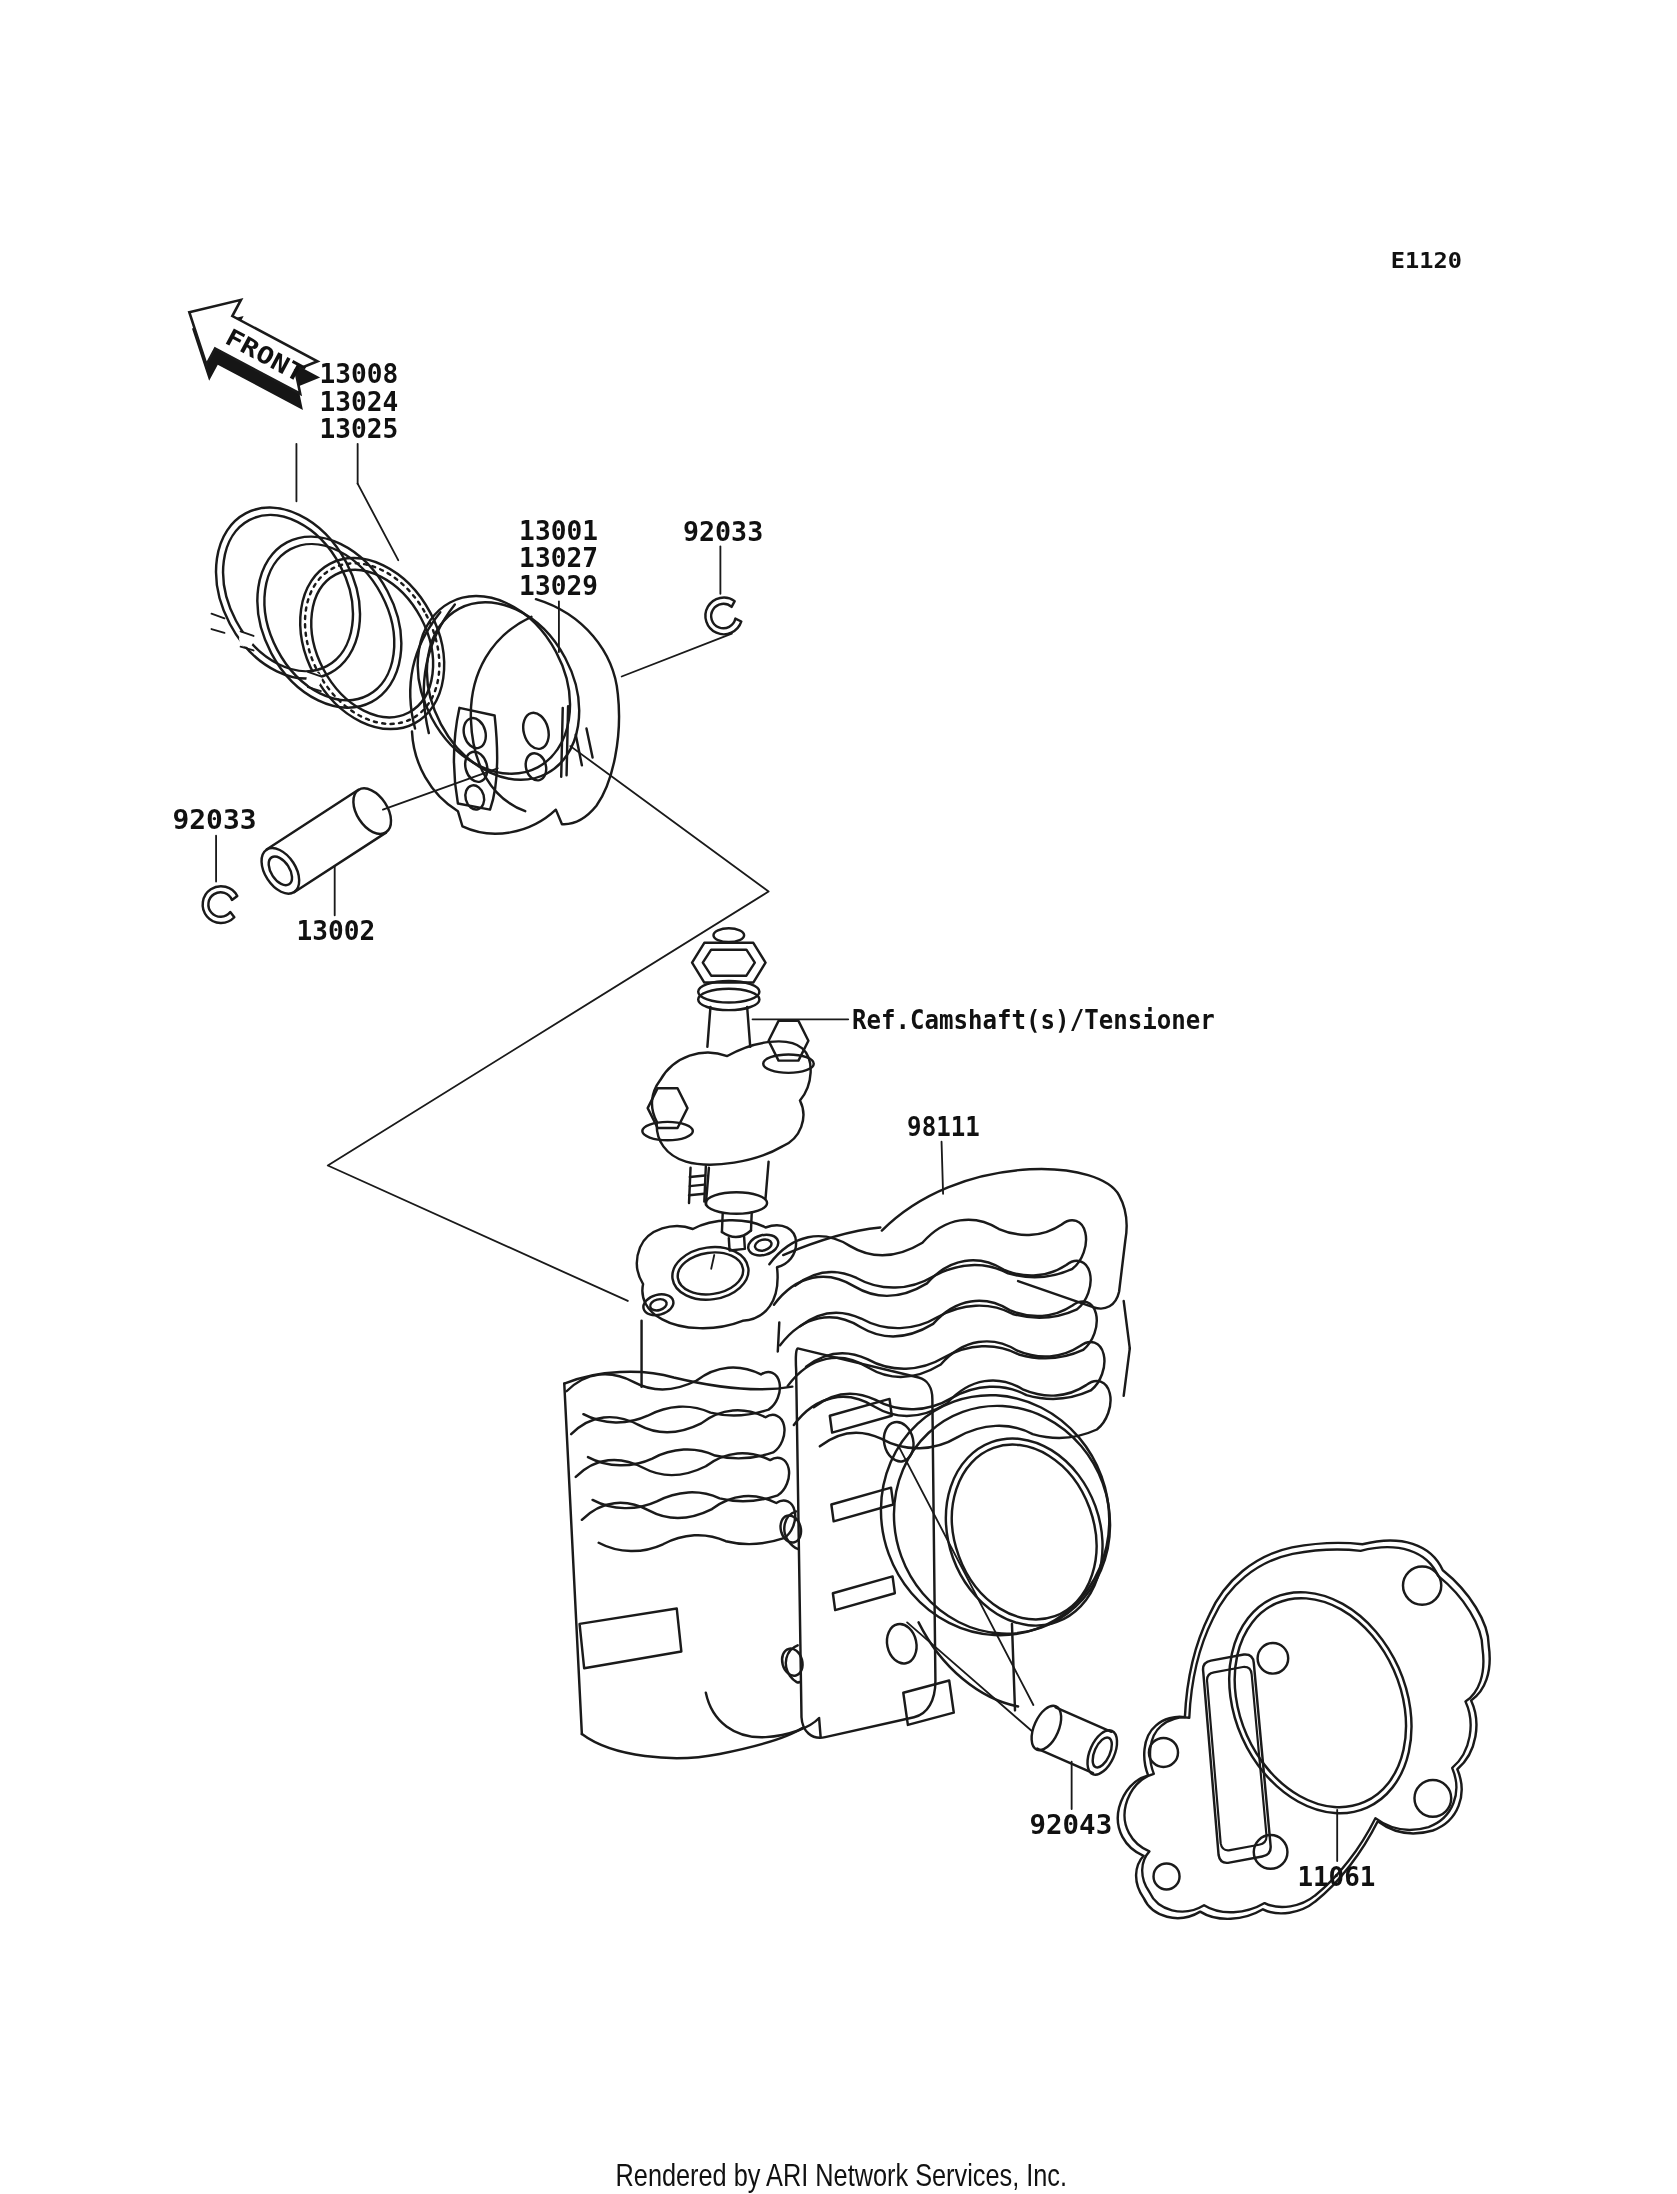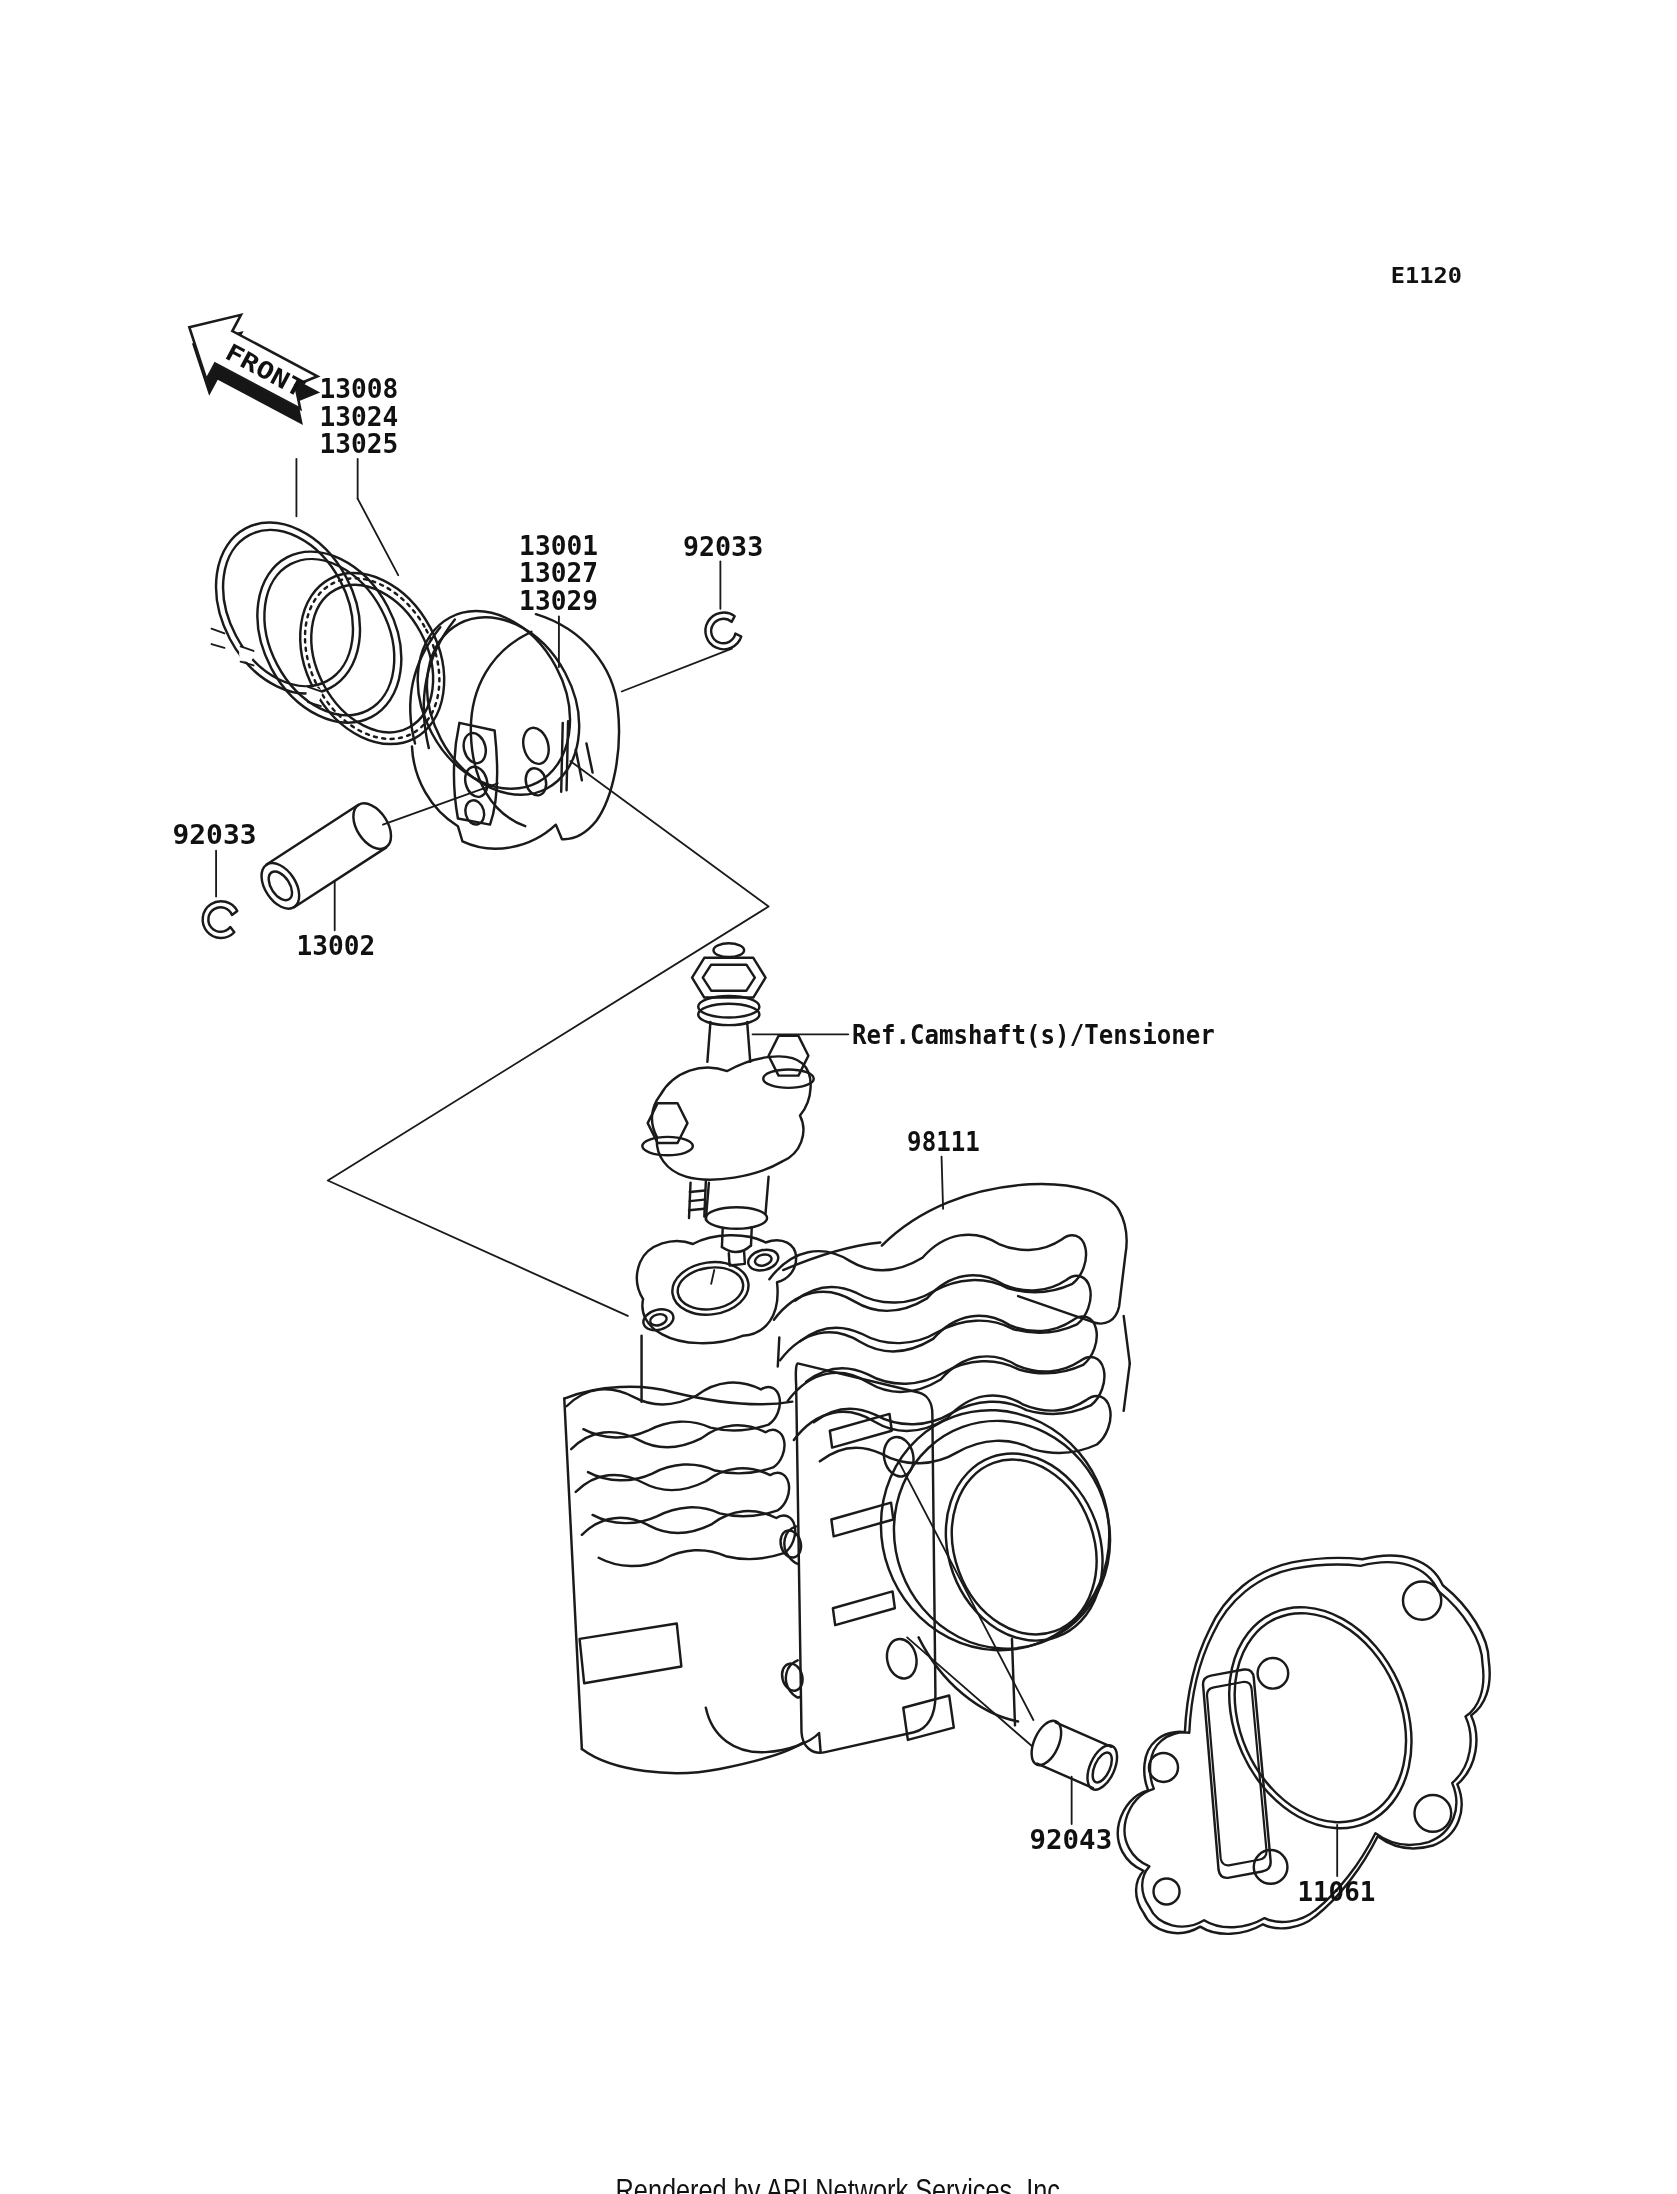--- a/index.html
+++ b/index.html
@@ -1,17 +1,17 @@
 <!DOCTYPE html>
 <html style="font-size:12.2px"><head>
 <meta charset="utf-8">
 <style>
   html,body{margin:0;padding:0;background:#ffffff;}
   body{width:1678px;height:2194px;position:relative;font-family:"DejaVu Sans Mono",monospace;}
-  .canvas-wrap{position:absolute;inset:0;overflow:hidden;margin-top:15px;}
+  .canvas-wrap{position:absolute;inset:0;overflow:hidden;}
   svg{display:block;}
   svg text{fill:#111;}
   .pn{font-family:"DejaVu Sans Mono",monospace;font-weight:bold;font-size:34px;}
   .pn-small{font-family:"DejaVu Sans Mono",monospace;font-weight:bold;font-size:28px;}
   .footer-text{font-family:"Liberation Sans",sans-serif;font-size:42px;font-weight:normal;}
   .front-text{font-family:"DejaVu Sans Mono",monospace;font-weight:bold;font-size:31px;}
   .ink{stroke:#1a1a1a;fill:none;stroke-width:3.2;stroke-linecap:round;stroke-linejoin:round;}
   .ink-thin{stroke:#1a1a1a;fill:none;stroke-width:2.4;stroke-linecap:round;stroke-linejoin:round;}
 </style>
 </head>

